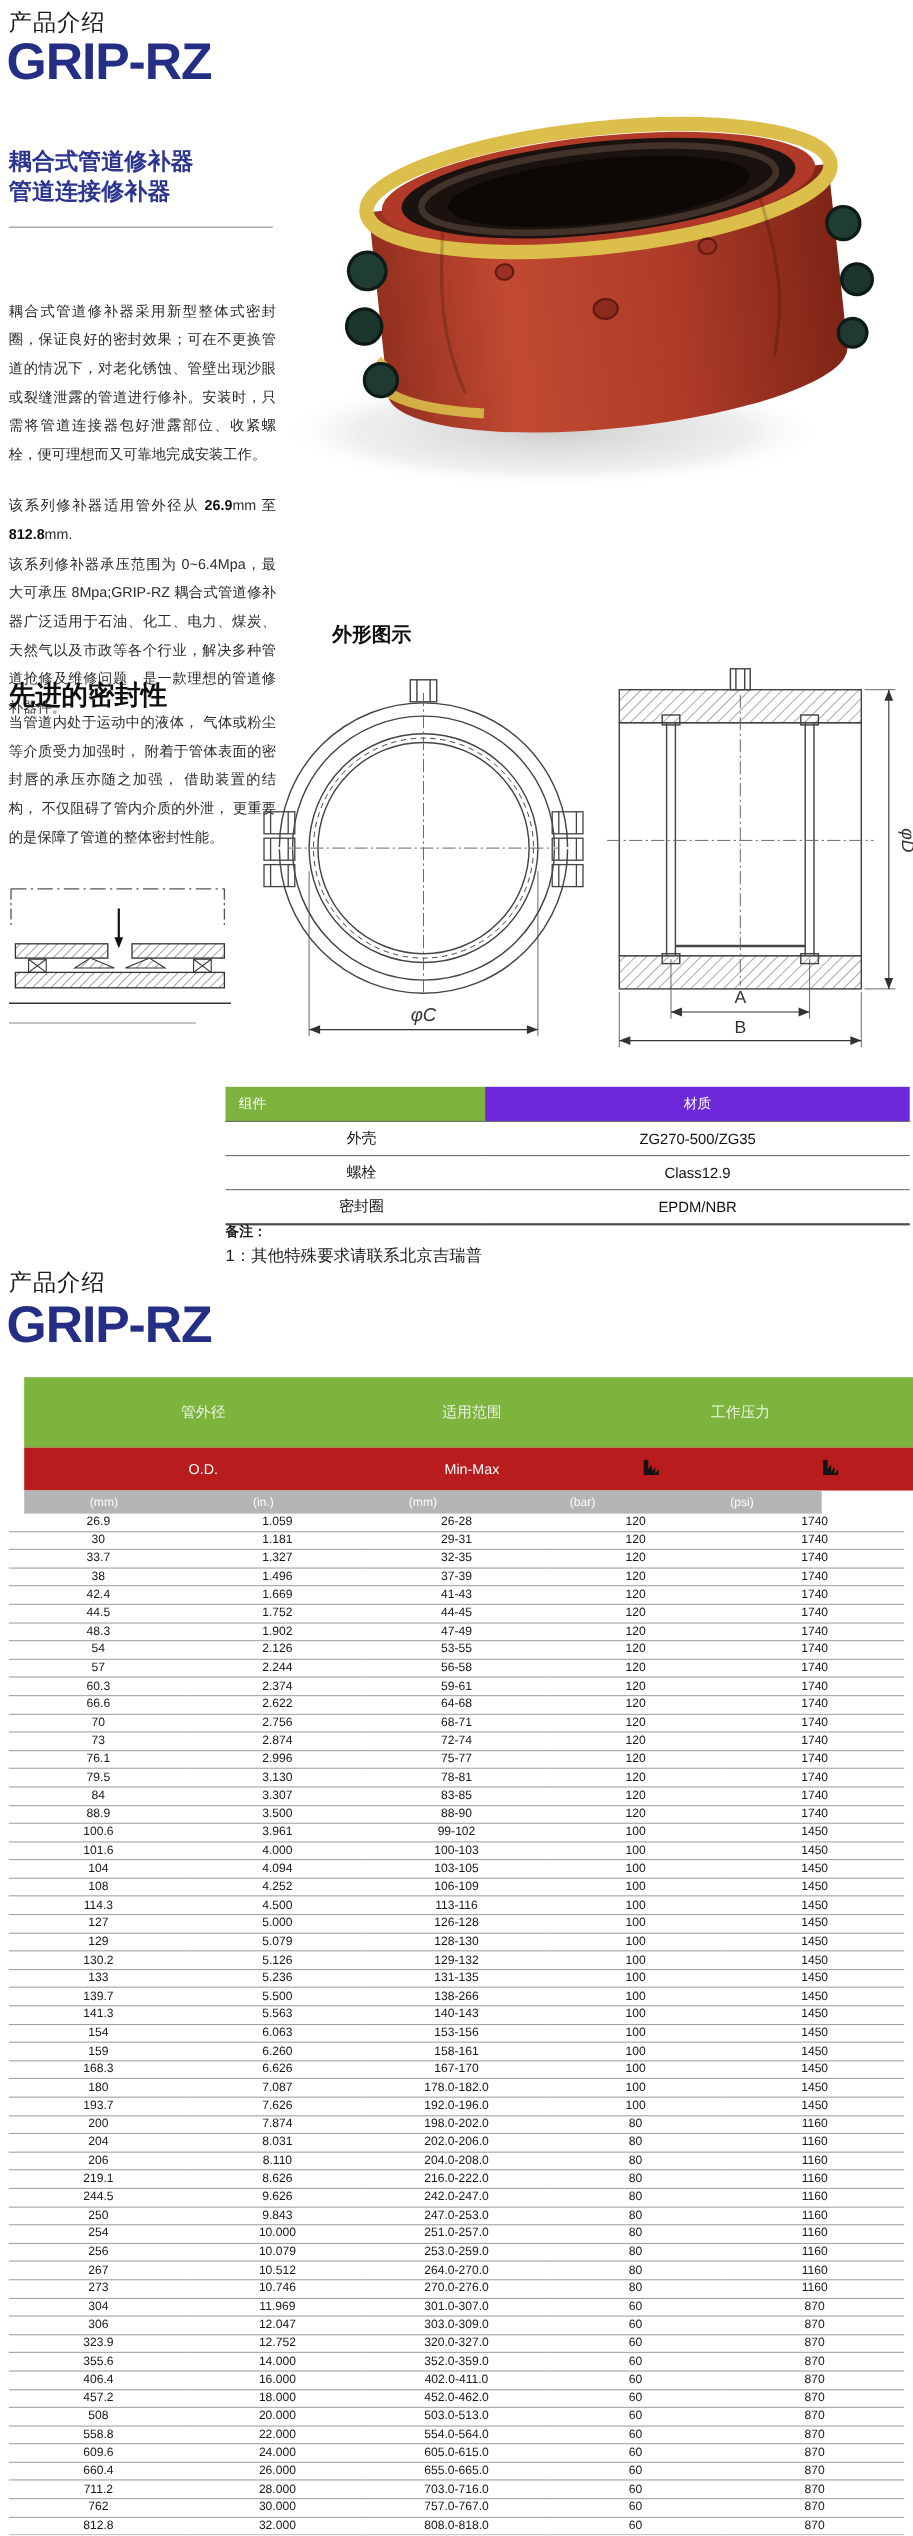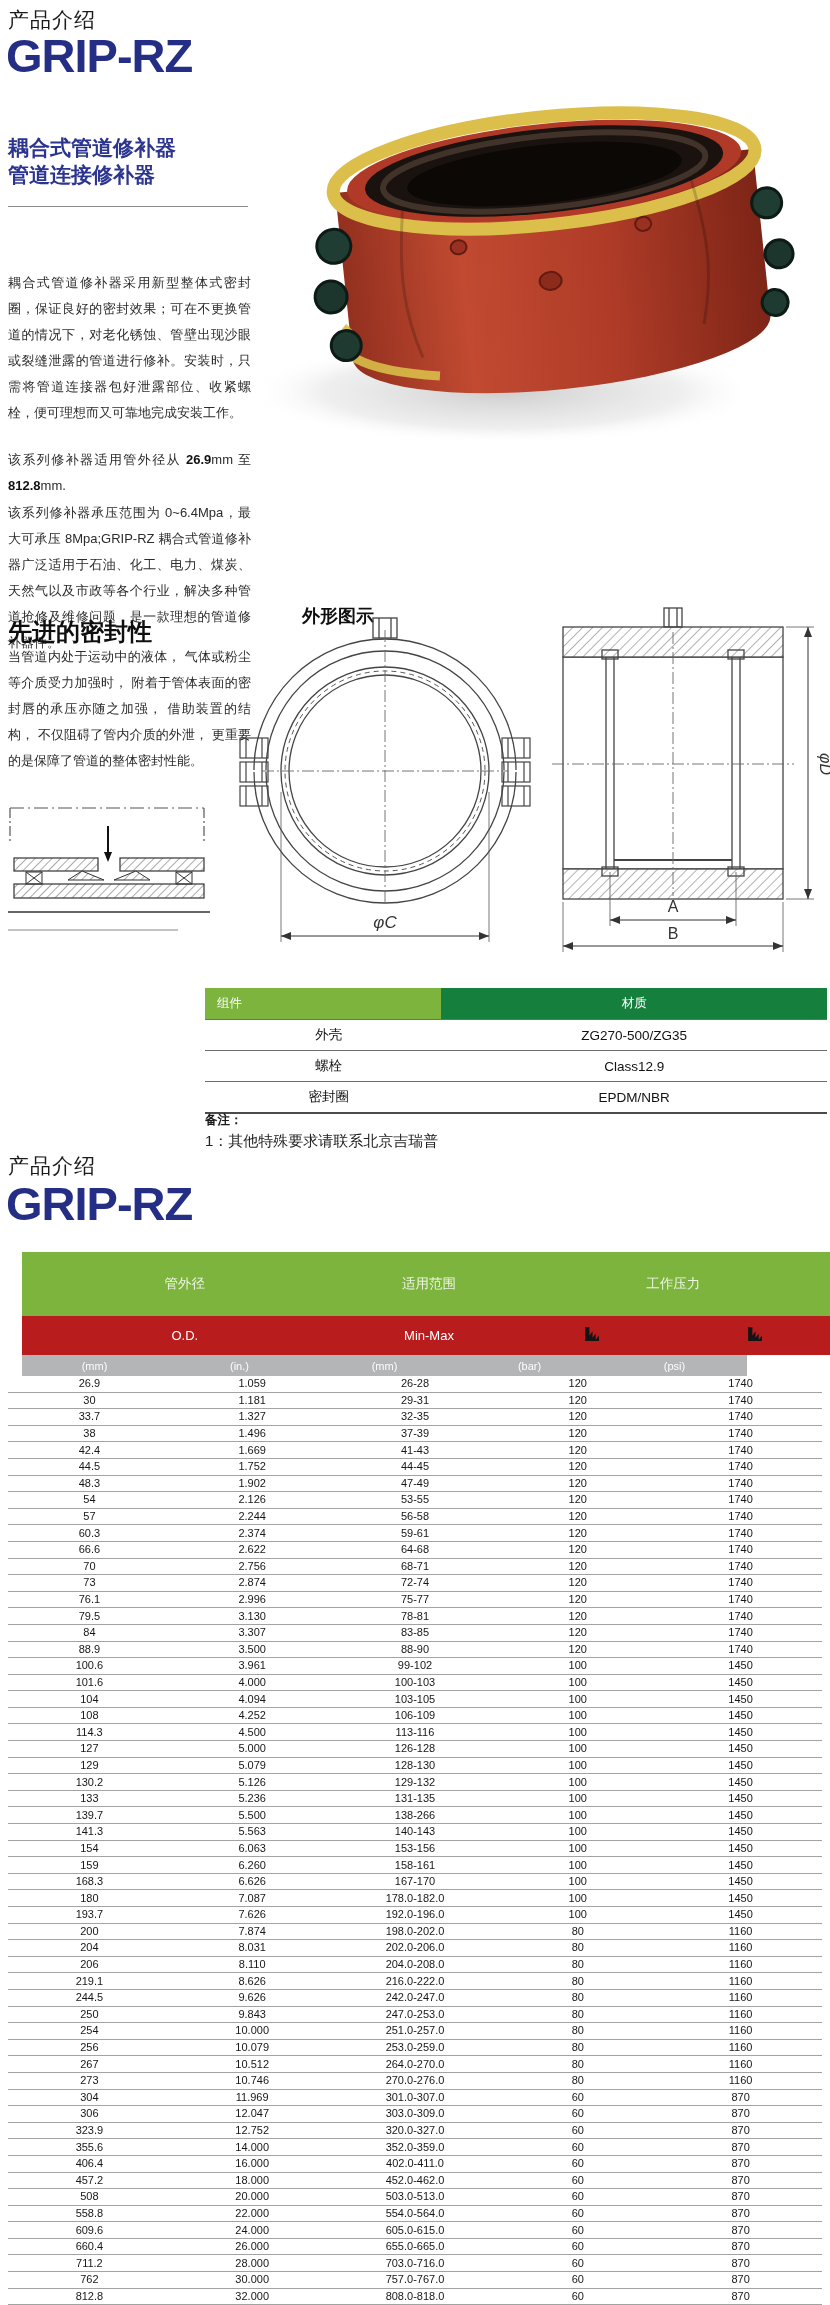--- a/index.html
+++ b/index.html
@@ -122,21 +122,21 @@
     <rect x="18" y="72" width="16" height="12" fill="none" stroke="#333" stroke-width="1"></rect>
     <line x1="18" y1="72" x2="34" y2="84" stroke="#333" stroke-width="1"></line>
     <line x1="34" y1="72" x2="18" y2="84" stroke="#333" stroke-width="1"></line>
     <rect x="168" y="72" width="16" height="12" fill="none" stroke="#333" stroke-width="1"></rect>
     <line x1="168" y1="72" x2="184" y2="84" stroke="#333" stroke-width="1"></line>
     <line x1="184" y1="72" x2="168" y2="84" stroke="#333" stroke-width="1"></line>
     <line x1="0" y1="112" x2="202" y2="112" stroke="#333" stroke-width="1.4"></line>
     <line x1="0" y1="130" x2="170" y2="130" stroke="#888" stroke-width="1"></line>
   </svg>
 
-  <div class="abs h-drawing" style="left:302px;top:565px;margin-top:39px;">外形图示</div>
+  <div class="abs h-drawing" style="left:302px;top:565px;">外形图示</div>
 
   <svg class="abs" style="left:232px;top:602px;" width="306" height="362" viewBox="0 0 306 362">
     <g stroke="#444" fill="none" stroke-width="1.3">
       <path d="M22,168 A131,131 0 0 1 284,168"></path>
       <path d="M34,168 A119,119 0 0 1 272,168"></path>
       <path d="M22,330 A131,131 0 0 0 284,330" transform="translate(0,-162)" opacity="0"></path>
       <path d="M22,170 A131,131 0 0 0 284,170"></path>
       <path d="M34,170 A119,119 0 0 0 272,170"></path>
       <circle cx="153" cy="169" r="104"></circle>
       <circle cx="153" cy="169" r="96"></circle>
@@ -229,21 +229,21 @@
       <path d="M260,297 L256,287 L264,287 Z" fill="#333"></path>
       <text x="272" y="162" font-size="16" font-style="italic" fill="#333" text-anchor="middle" transform="rotate(90 272 162)">φD</text>
     </g>
   </svg>
 
   <div class="abs" style="left:205px;top:988px;">
     <table class="mat-table mat-bottom">
       <thead>
         <tr>
           <th style="background: rgb(124, 180, 62);">组件</th>
-          <th style="background: #15803d;">材质</th>
+          <th style="background: #6d28d9;">材质</th>
         </tr>
       </thead>
       <tbody>
           <tr>
             <td>外壳</td>
             <td>ZG270-500/ZG35</td>
           </tr>
           <tr>
             <td>螺栓</td>
             <td>Class12.9</td>

